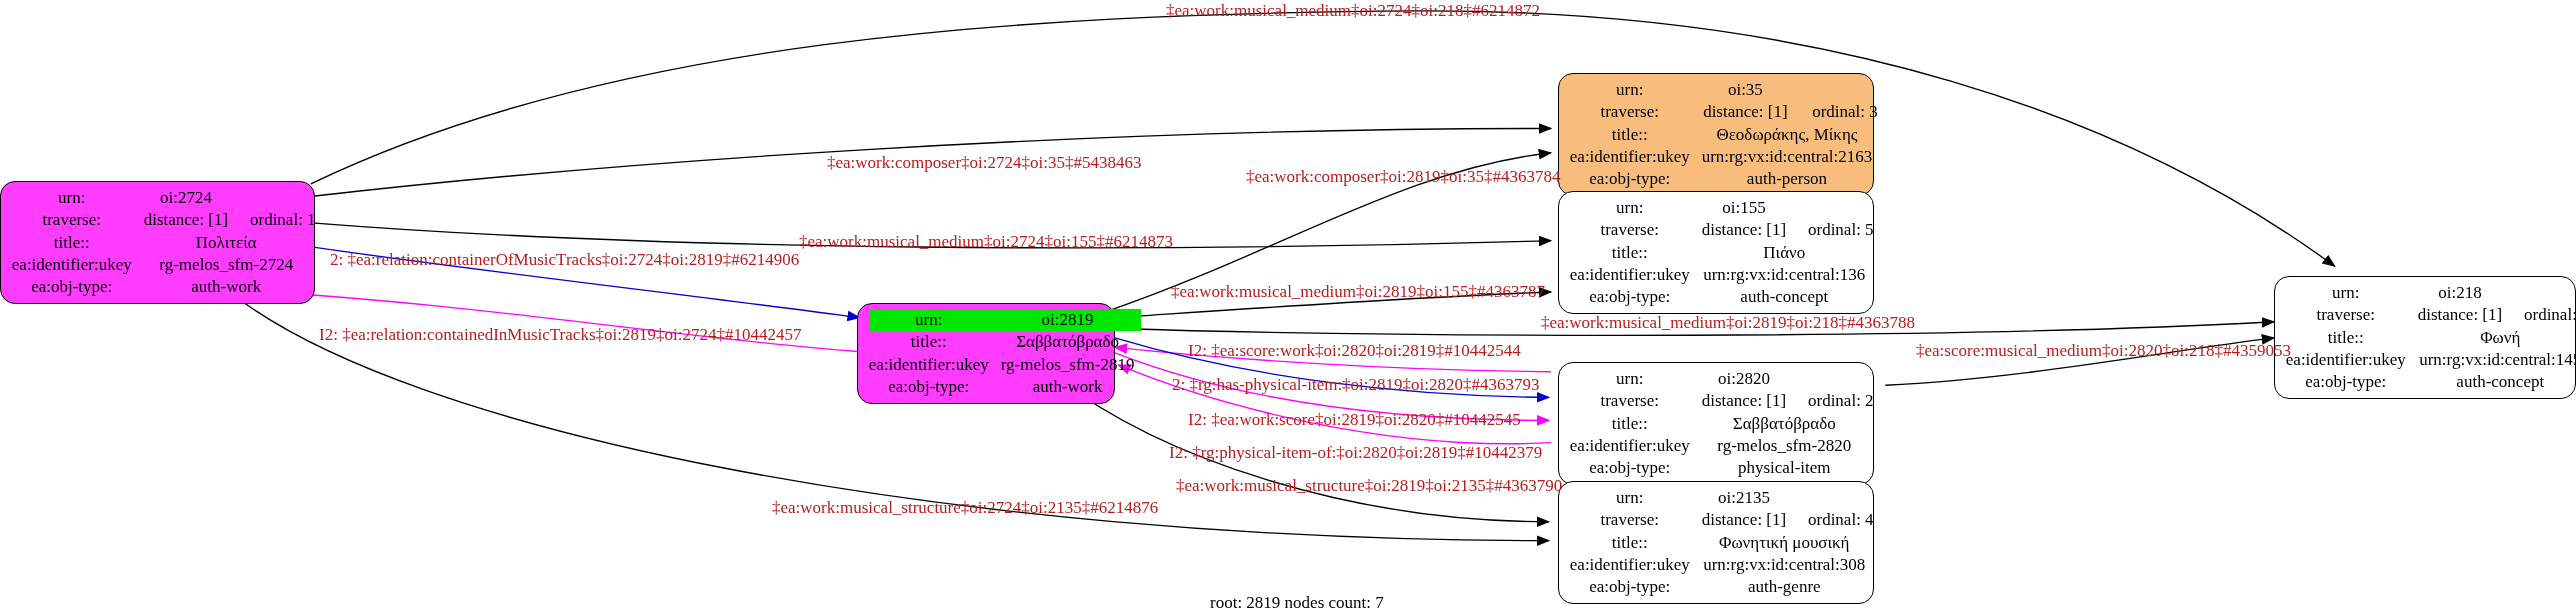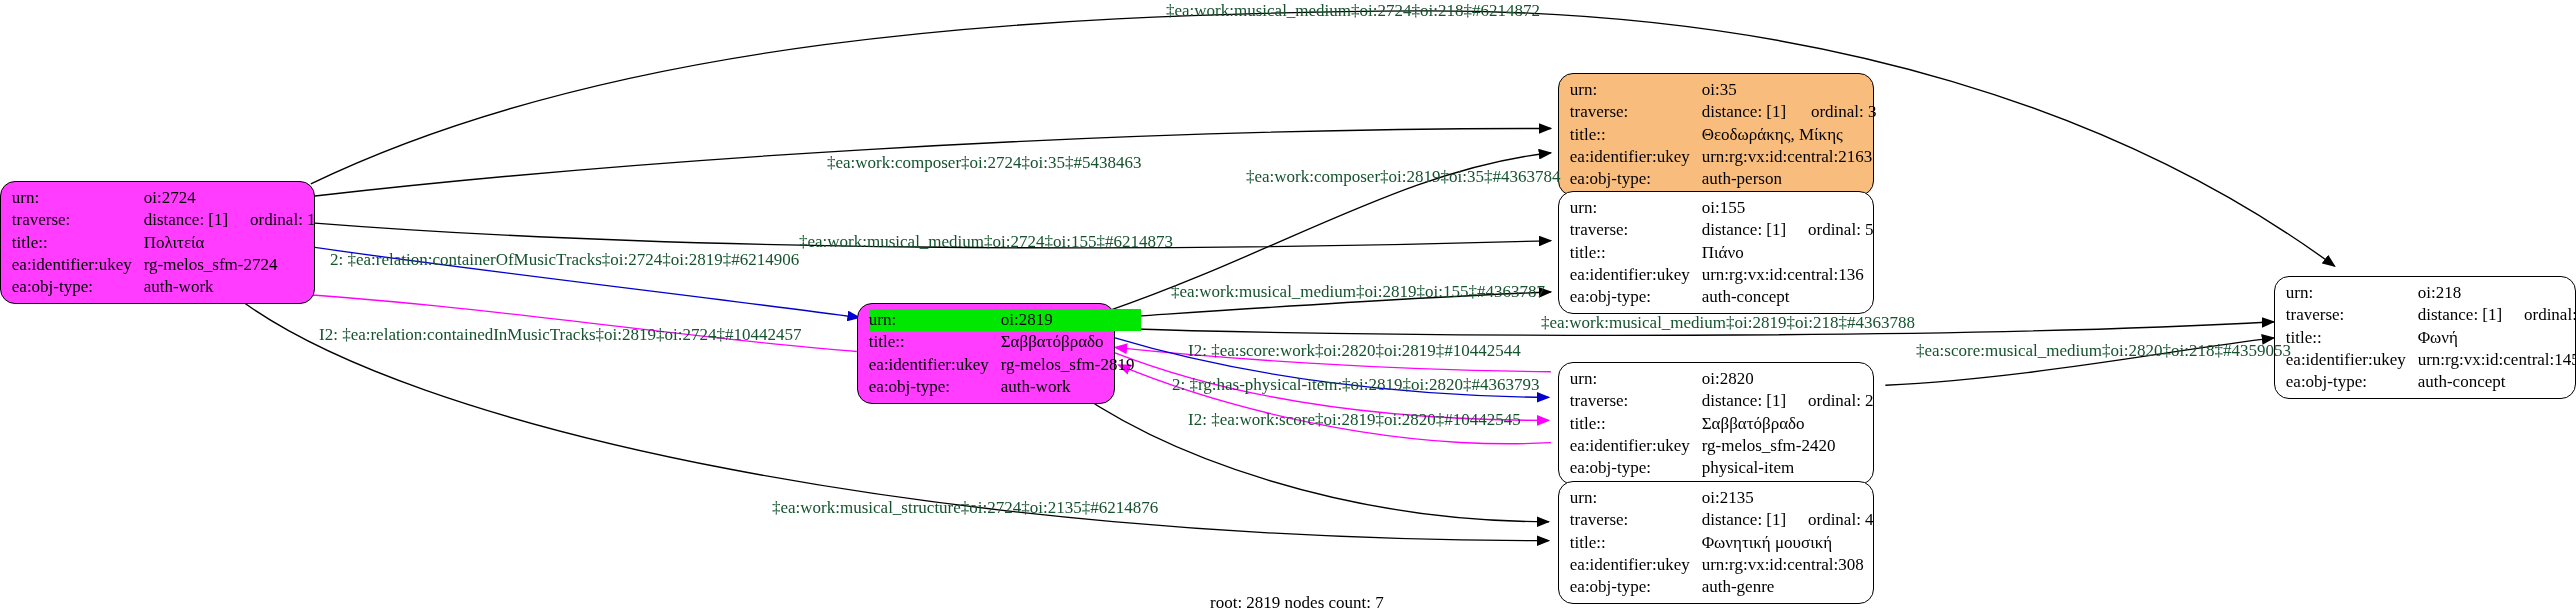--- a/index.html
+++ b/index.html
@@ -2,34 +2,34 @@
 <html style="font-size:10.8px"><head>
 <meta charset="utf-8">
 <style>
   html,body{margin:0;padding:0;background:#ffffff;}
   body{width:2576px;height:611px;position:relative;overflow:hidden;
        font-family:"Liberation Serif","DejaVu Serif",serif;}
   #canvas{position:absolute;left:0;top:0;width:2576px;height:611px;}
   svg.edges{position:absolute;left:0;top:0;width:2576px;height:611px;pointer-events:none;}
 
   .node{position:absolute;border:1.4px solid #000;border-radius:15px;
-        box-sizing:border-box;background:#fff;padding:5.4px 10.8px 5.4px 10.8px;}
+        box-sizing:border-box;background:#fff;padding:5.4px 10.8px 5.4px 10.8px;text-align:center;}
   .node table{border-collapse:collapse;}
   .node td{font-size:17px;line-height:1.30;white-space:nowrap;
            padding:0 0 0 0;color:#000;vertical-align:baseline;}
   .node td.k{padding-right:12px;}
   .node td.v{padding-right:6.8px;}
   .node td.v2{padding-left:15px;}
   .hl{background:#00e800;}
 
   .n-magenta{background:#ff3cff;}
   .n-orange{background:#f8bd7d;}
   .n-white{background:#ffffff;}
 
-  .elabel{position:absolute;font-size:17px;color:#14532d;white-space:nowrap;
+  .elabel{position:absolute;font-size:17px;color:#b91c1c;white-space:nowrap;
           line-height:1;}
   .footer{position:absolute;font-size:17px;color:#000;white-space:nowrap;}
 </style>
 </head>
 <body>
 
 <div id="canvas">
 
   <svg class="edges" viewBox="0 0 3812 904">
     <defs>
@@ -197,21 +197,21 @@
         <td class="k">traverse:</td>
         <td class="v">distance: [1]</td>
         <td class="v2">ordinal: 2</td>
       </tr>
       <tr>
         <td class="k">title::</td>
         <td class="v" colspan="2">Σαββατόβραδο</td>
       </tr>
       <tr>
         <td class="k">ea:identifier:ukey</td>
-        <td class="v" colspan="2">rg-melos_sfm-2420</td>
+        <td class="v" colspan="2">rg-melos_sfm-2820</td>
       </tr>
       <tr>
         <td class="k">ea:obj-type:</td>
         <td class="v" colspan="2">physical-item</td>
       </tr>
     </tbody>
       </table>
   </div>
 
   <div class="node n-white" style="left:1558px;top:481px;width:316px;">
@@ -277,18 +277,20 @@
   <div class="elabel" style="left:1246px;top:168px;">‡ea:work:composer‡oi:2819‡oi:35‡#4363784</div>
   <div class="elabel" style="left:799px;top:233px;">‡ea:work:musical_medium‡oi:2724‡oi:155‡#6214873</div>
   <div class="elabel" style="left:330px;top:251px;">2: ‡ea:relation:containerOfMusicTracks‡oi:2724‡oi:2819‡#6214906</div>
   <div class="elabel" style="left:304px;top:326px;margin-left:15px;">I2: ‡ea:relation:containedInMusicTracks‡oi:2819‡oi:2724‡#10442457</div>
   <div class="elabel" style="left:1171px;top:283px;">‡ea:work:musical_medium‡oi:2819‡oi:155‡#4363787</div>
   <div class="elabel" style="left:1541px;top:314px;">‡ea:work:musical_medium‡oi:2819‡oi:218‡#4363788</div>
   <div class="elabel" style="left:1188px;top:342px;">I2: ‡ea:score:work‡oi:2820‡oi:2819‡#10442544</div>
   <div class="elabel" style="left:1916px;top:342px;">‡ea:score:musical_medium‡oi:2820‡oi:218‡#4359053</div>
   <div class="elabel" style="left:1172px;top:376px;">2: ‡rg:has-physical-item:‡oi:2819‡oi:2820‡#4363793</div>
   <div class="elabel" style="left:1188px;top:411px;">I2: ‡ea:work:score‡oi:2819‡oi:2820‡#10442545</div>
+  <div class="elabel" style="left:1169px;top:444px;">I2: ‡rg:physical-item-of:‡oi:2820‡oi:2819‡#10442379</div>
+  <div class="elabel" style="left:1176px;top:477px;">‡ea:work:musical_structure‡oi:2819‡oi:2135‡#4363790</div>
   <div class="elabel" style="left:772px;top:499px;">‡ea:work:musical_structure‡oi:2724‡oi:2135‡#6214876</div>
 
   <div class="footer" style="left:1210px;top:593px;">root: 2819 nodes count: 7</div>
 
 </div>
 
 
 </body></html>

